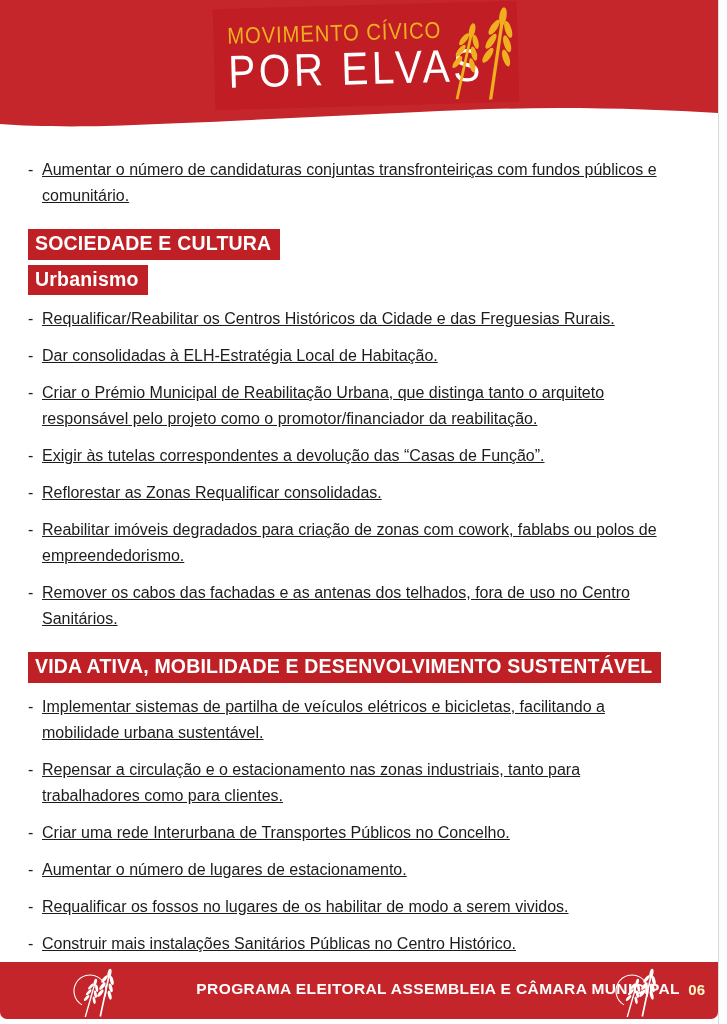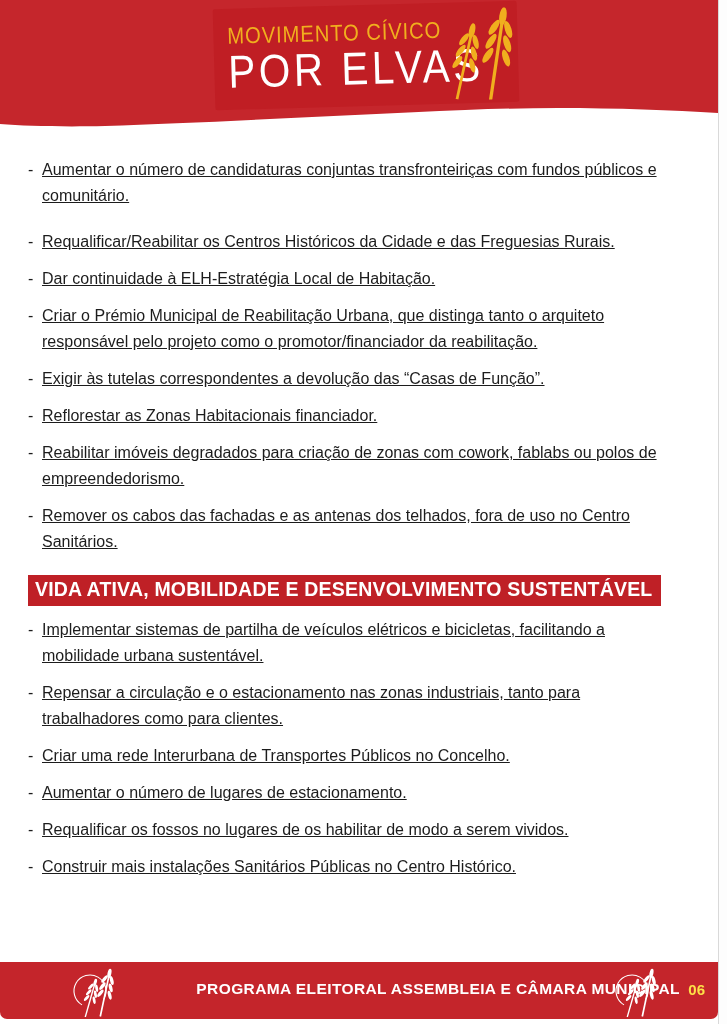--- a/index.html
+++ b/index.html
@@ -60,21 +60,21 @@
     background:var(--footer-red);border-radius:0 0 7px 7px;
   }
   .emblem{position:absolute;width:42px;height:56px;color:#ffffff;top:1px;}
   .emblem.left{left:72px;}
   .emblem.right{left:614px;}
   .ftitle{
     position:absolute;left:60px;top:18px;width:620px;text-align:right;
     color:#ffffff;font-weight:700;font-size:15.5px;letter-spacing:0.4px;white-space:nowrap;
   }
   .pagenum{
-    position:absolute;right:13px;top:19px;color:#fde047;font-weight:700;font-size:15px;
+    position:absolute;right:13px;top:19px;color:#fef9c3;font-weight:700;font-size:15px;
   }
 </style>
 </head>
 <body>
 
 <svg width="0" height="0" style="position:absolute">
   <defs>
     <symbol id="wheat" viewBox="0 0 34 92">
       <path d="M17 92 C17 62 17 40 17 12" stroke="currentColor" stroke-width="3.2" fill="none"></path>
       <g fill="currentColor">
@@ -111,39 +111,43 @@
       </svg>
     </div>
   </div>
 
   <div class="content">
       <div class="bullet">
         <span class="dash">-</span>
         <span class="btxt">Aumentar o número de candidaturas conjuntas transfronteiriças com fundos públicos e comunitário.</span>
       </div>
       <div class="sec">
+        <div class="badges">
+          <div class="badge">SOCIEDADE E CULTURA</div>
+          <div class="badge">Urbanismo</div>
+        </div>
         <div class="bullet">
           <span class="dash">-</span>
           <span class="btxt">Requalificar/Reabilitar os Centros Históricos da Cidade e das Freguesias Rurais.</span>
         </div>
         <div class="bullet">
           <span class="dash">-</span>
-          <span class="btxt">Dar continuidade à ELH-Estratégia Local de Habitação.</span>
+          <span class="btxt">Dar consolidadas à ELH-Estratégia Local de Habitação.</span>
         </div>
         <div class="bullet">
           <span class="dash">-</span>
           <span class="btxt">Criar o Prémio Municipal de Reabilitação Urbana, que distinga tanto o arquiteto responsável pelo projeto como o promotor/financiador da reabilitação.</span>
         </div>
         <div class="bullet">
           <span class="dash">-</span>
           <span class="btxt">Exigir às tutelas correspondentes a devolução das “Casas de Função”.</span>
         </div>
         <div class="bullet">
           <span class="dash">-</span>
-          <span class="btxt">Reflorestar as Zonas Habitacionais financiador.</span>
+          <span class="btxt">Reflorestar as Zonas Requalificar consolidadas.</span>
         </div>
         <div class="bullet">
           <span class="dash">-</span>
           <span class="btxt">Reabilitar imóveis degradados para criação de zonas com cowork, fablabs ou polos de empreendedorismo.</span>
         </div>
         <div class="bullet">
           <span class="dash">-</span>
           <span class="btxt">Remover os cabos das fachadas e as antenas dos telhados, fora de uso no Centro Sanitários.</span>
         </div>
       </div>

